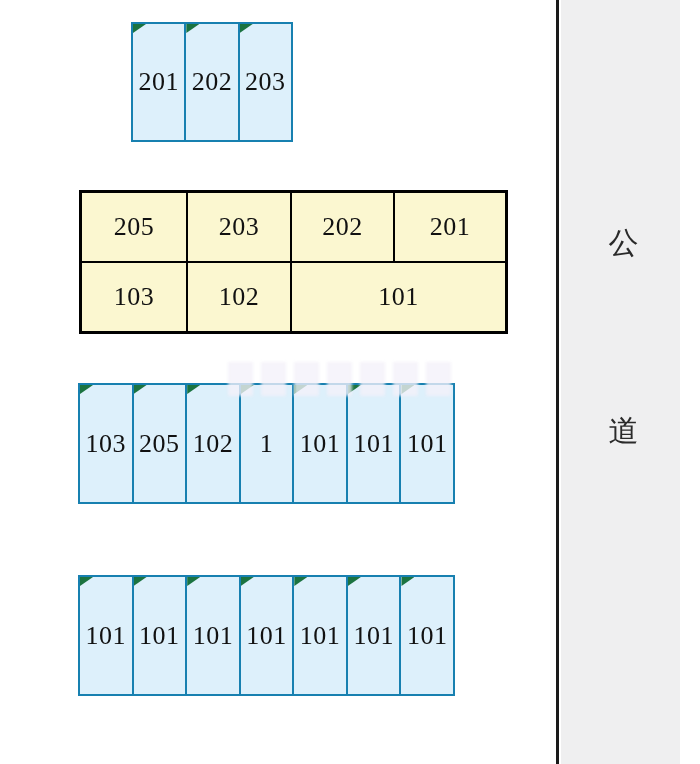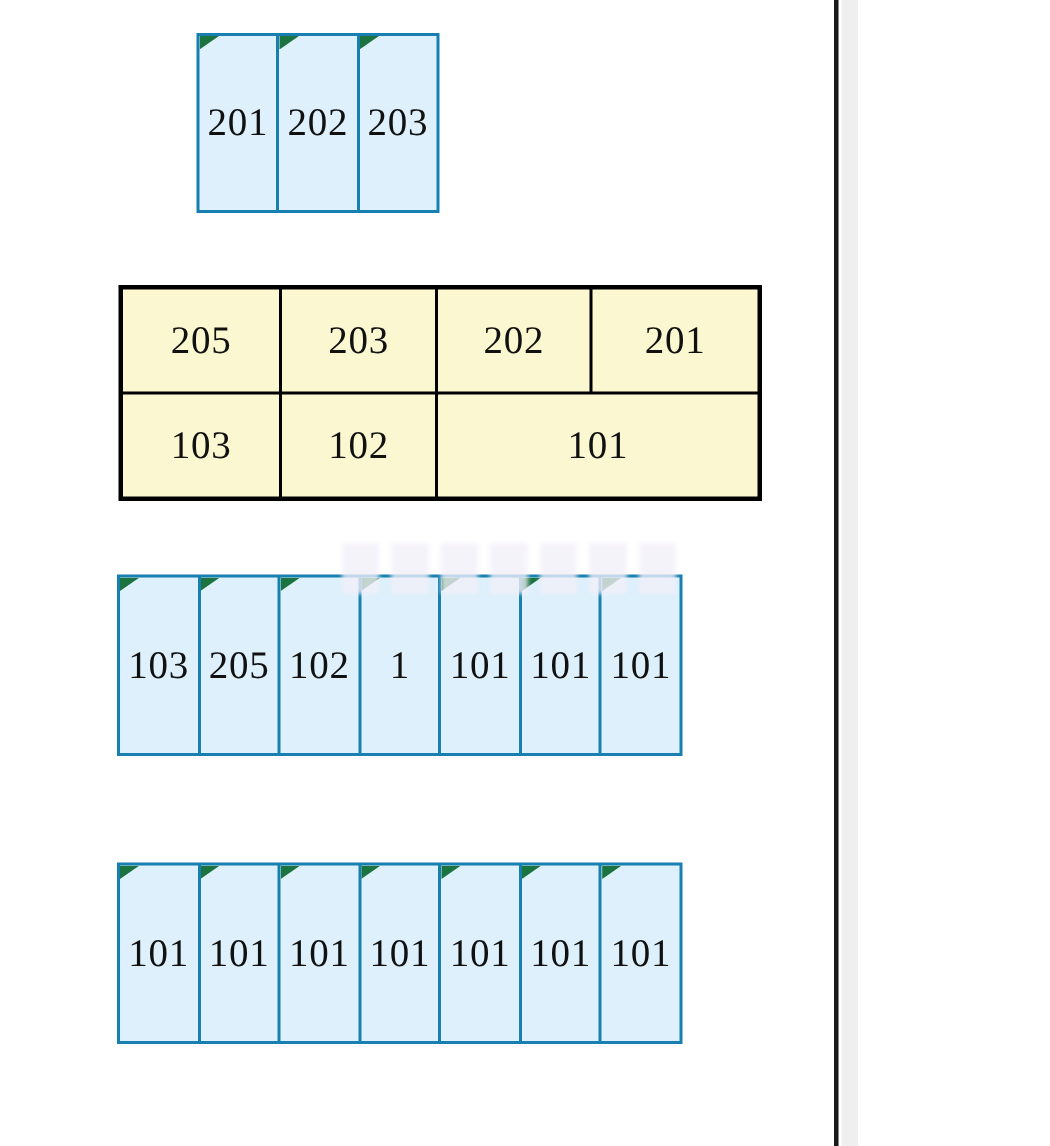--- a/index.html
+++ b/index.html
@@ -4,21 +4,21 @@
 <style>
   html, body { margin: 0; padding: 0; }
   body {
     width: 700px; height: 764px;
     background: #ffffff;
     font-family: "Liberation Serif", "DejaVu Serif", serif;
     position: relative;
   }
   .canvas {
     position: absolute; top: 0; left: 0;
-    width: 572px; height: 764px;
+    width: 680px; height: 764px;
     overflow: hidden;
   }
 
   
   .prow {
     position: absolute;
     display: flex;
     gap: 2px;
     padding: 2px;
     background: #1780b0;

